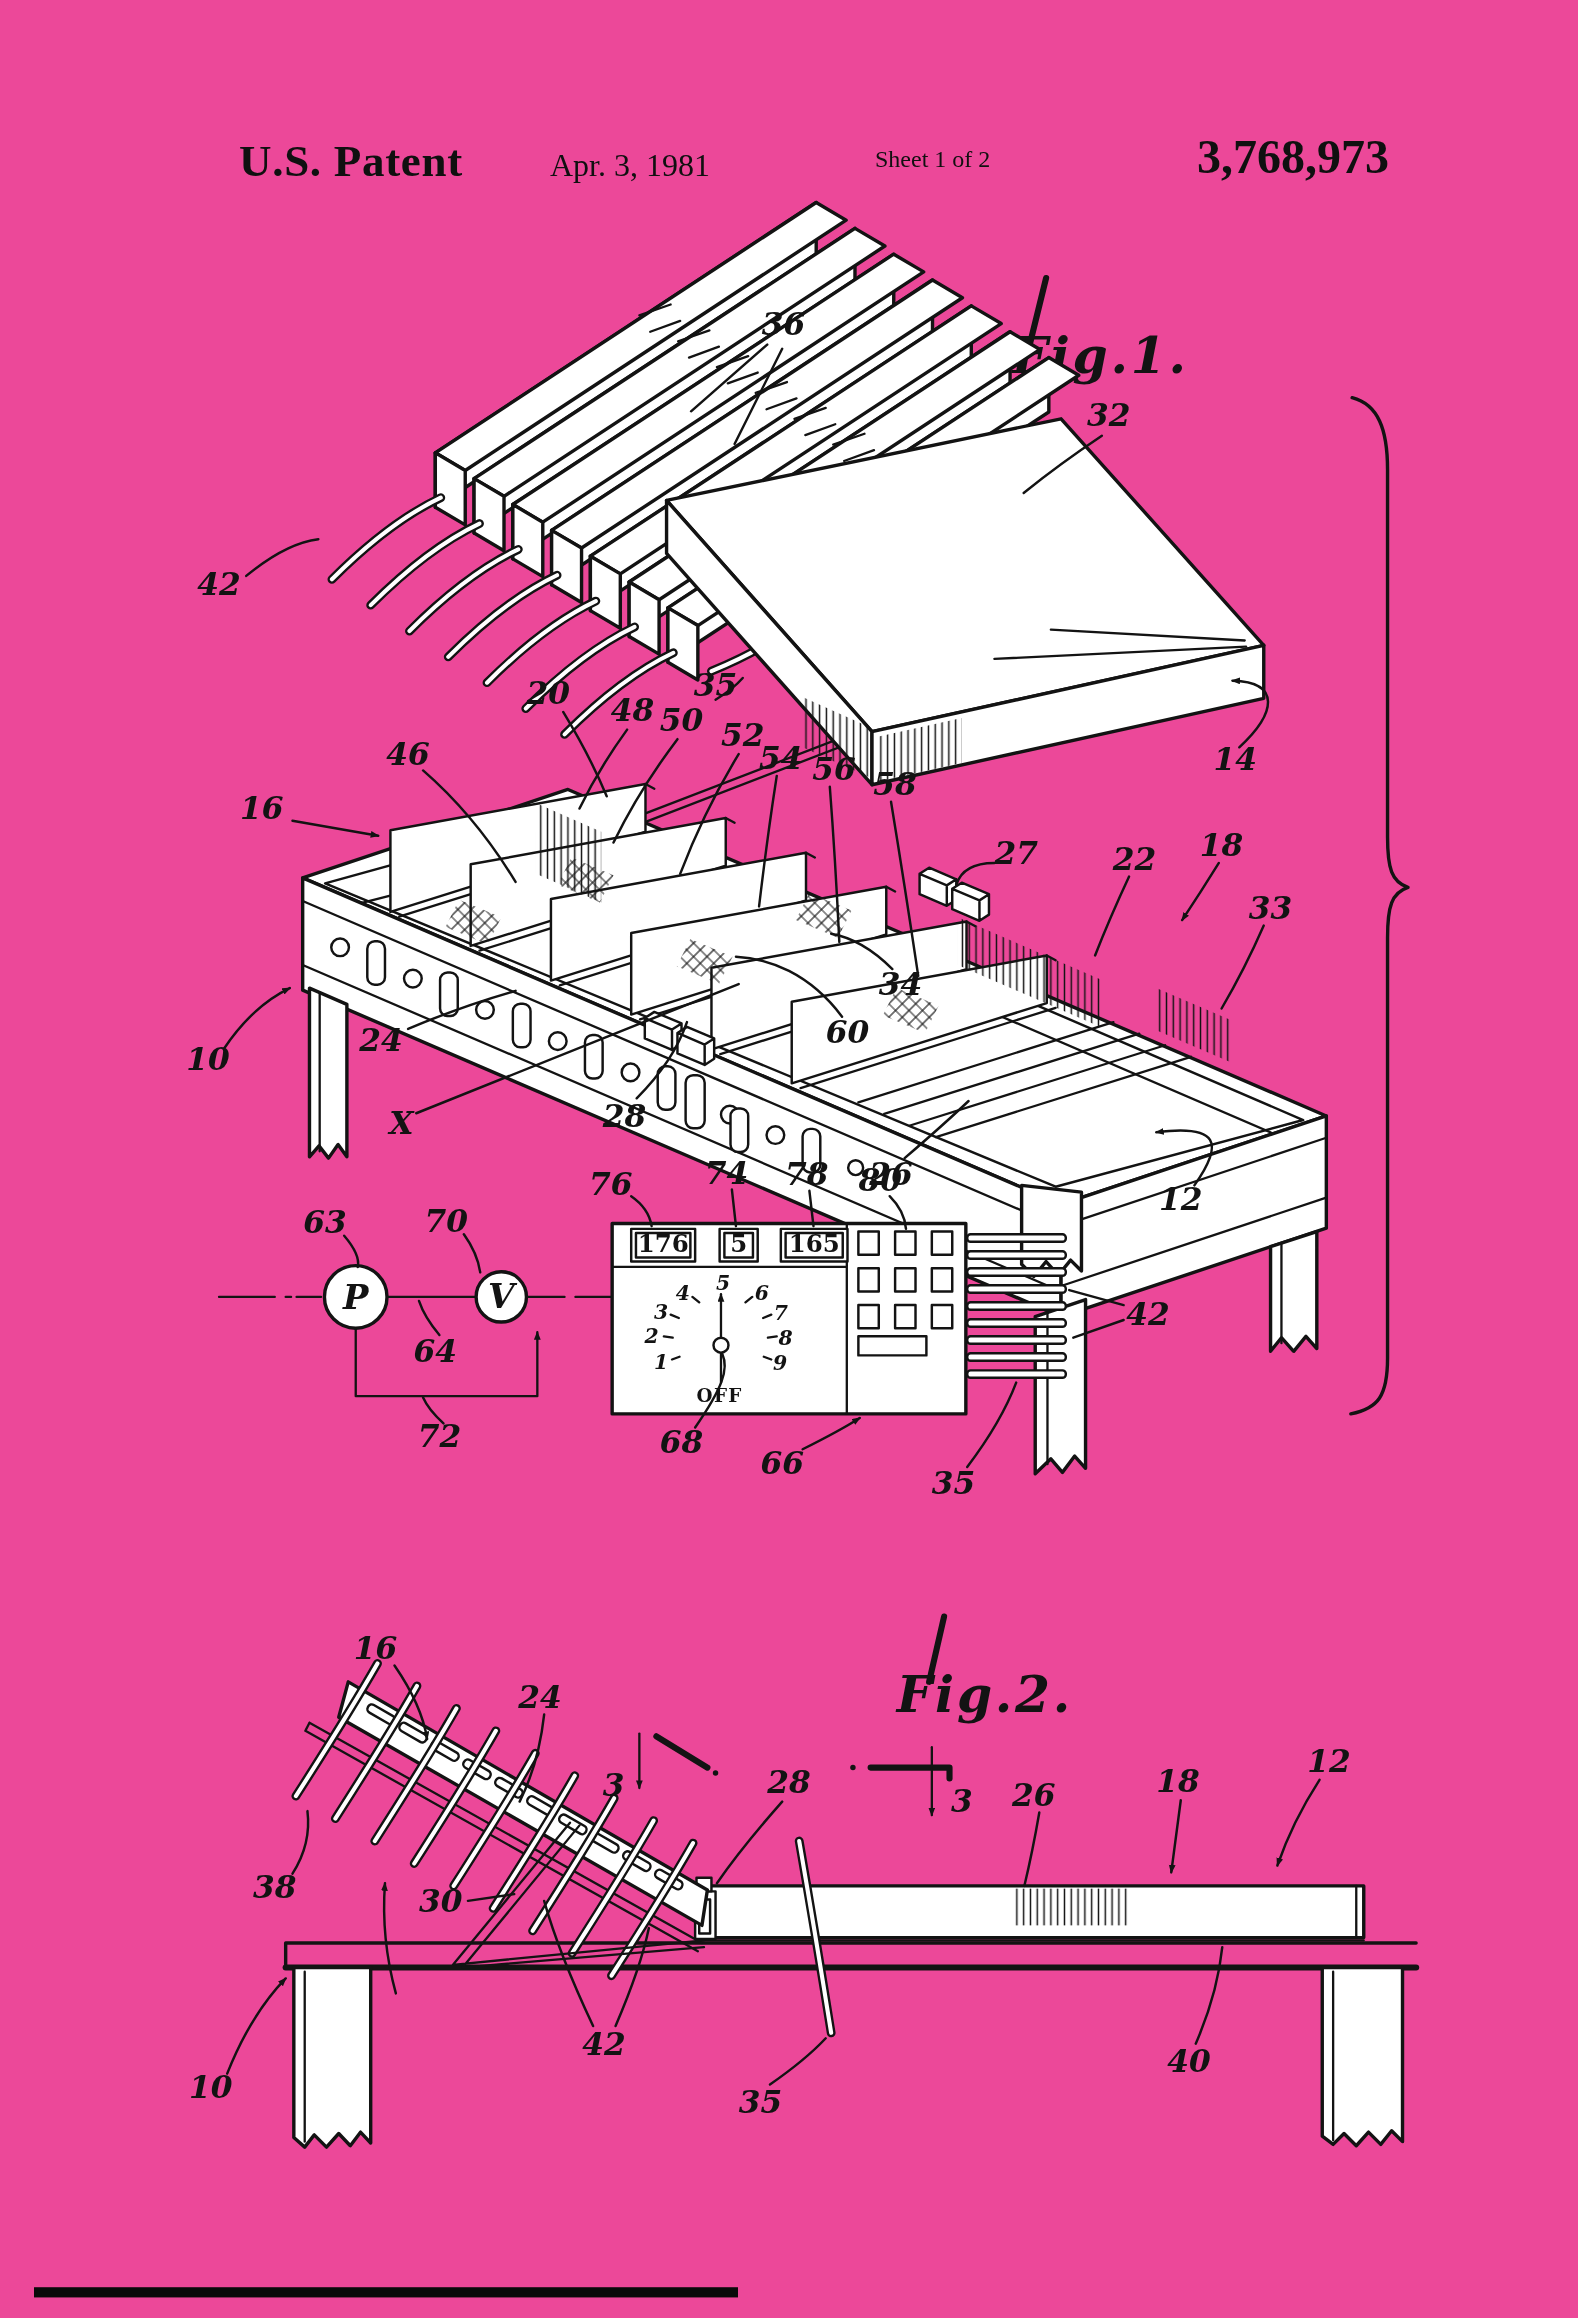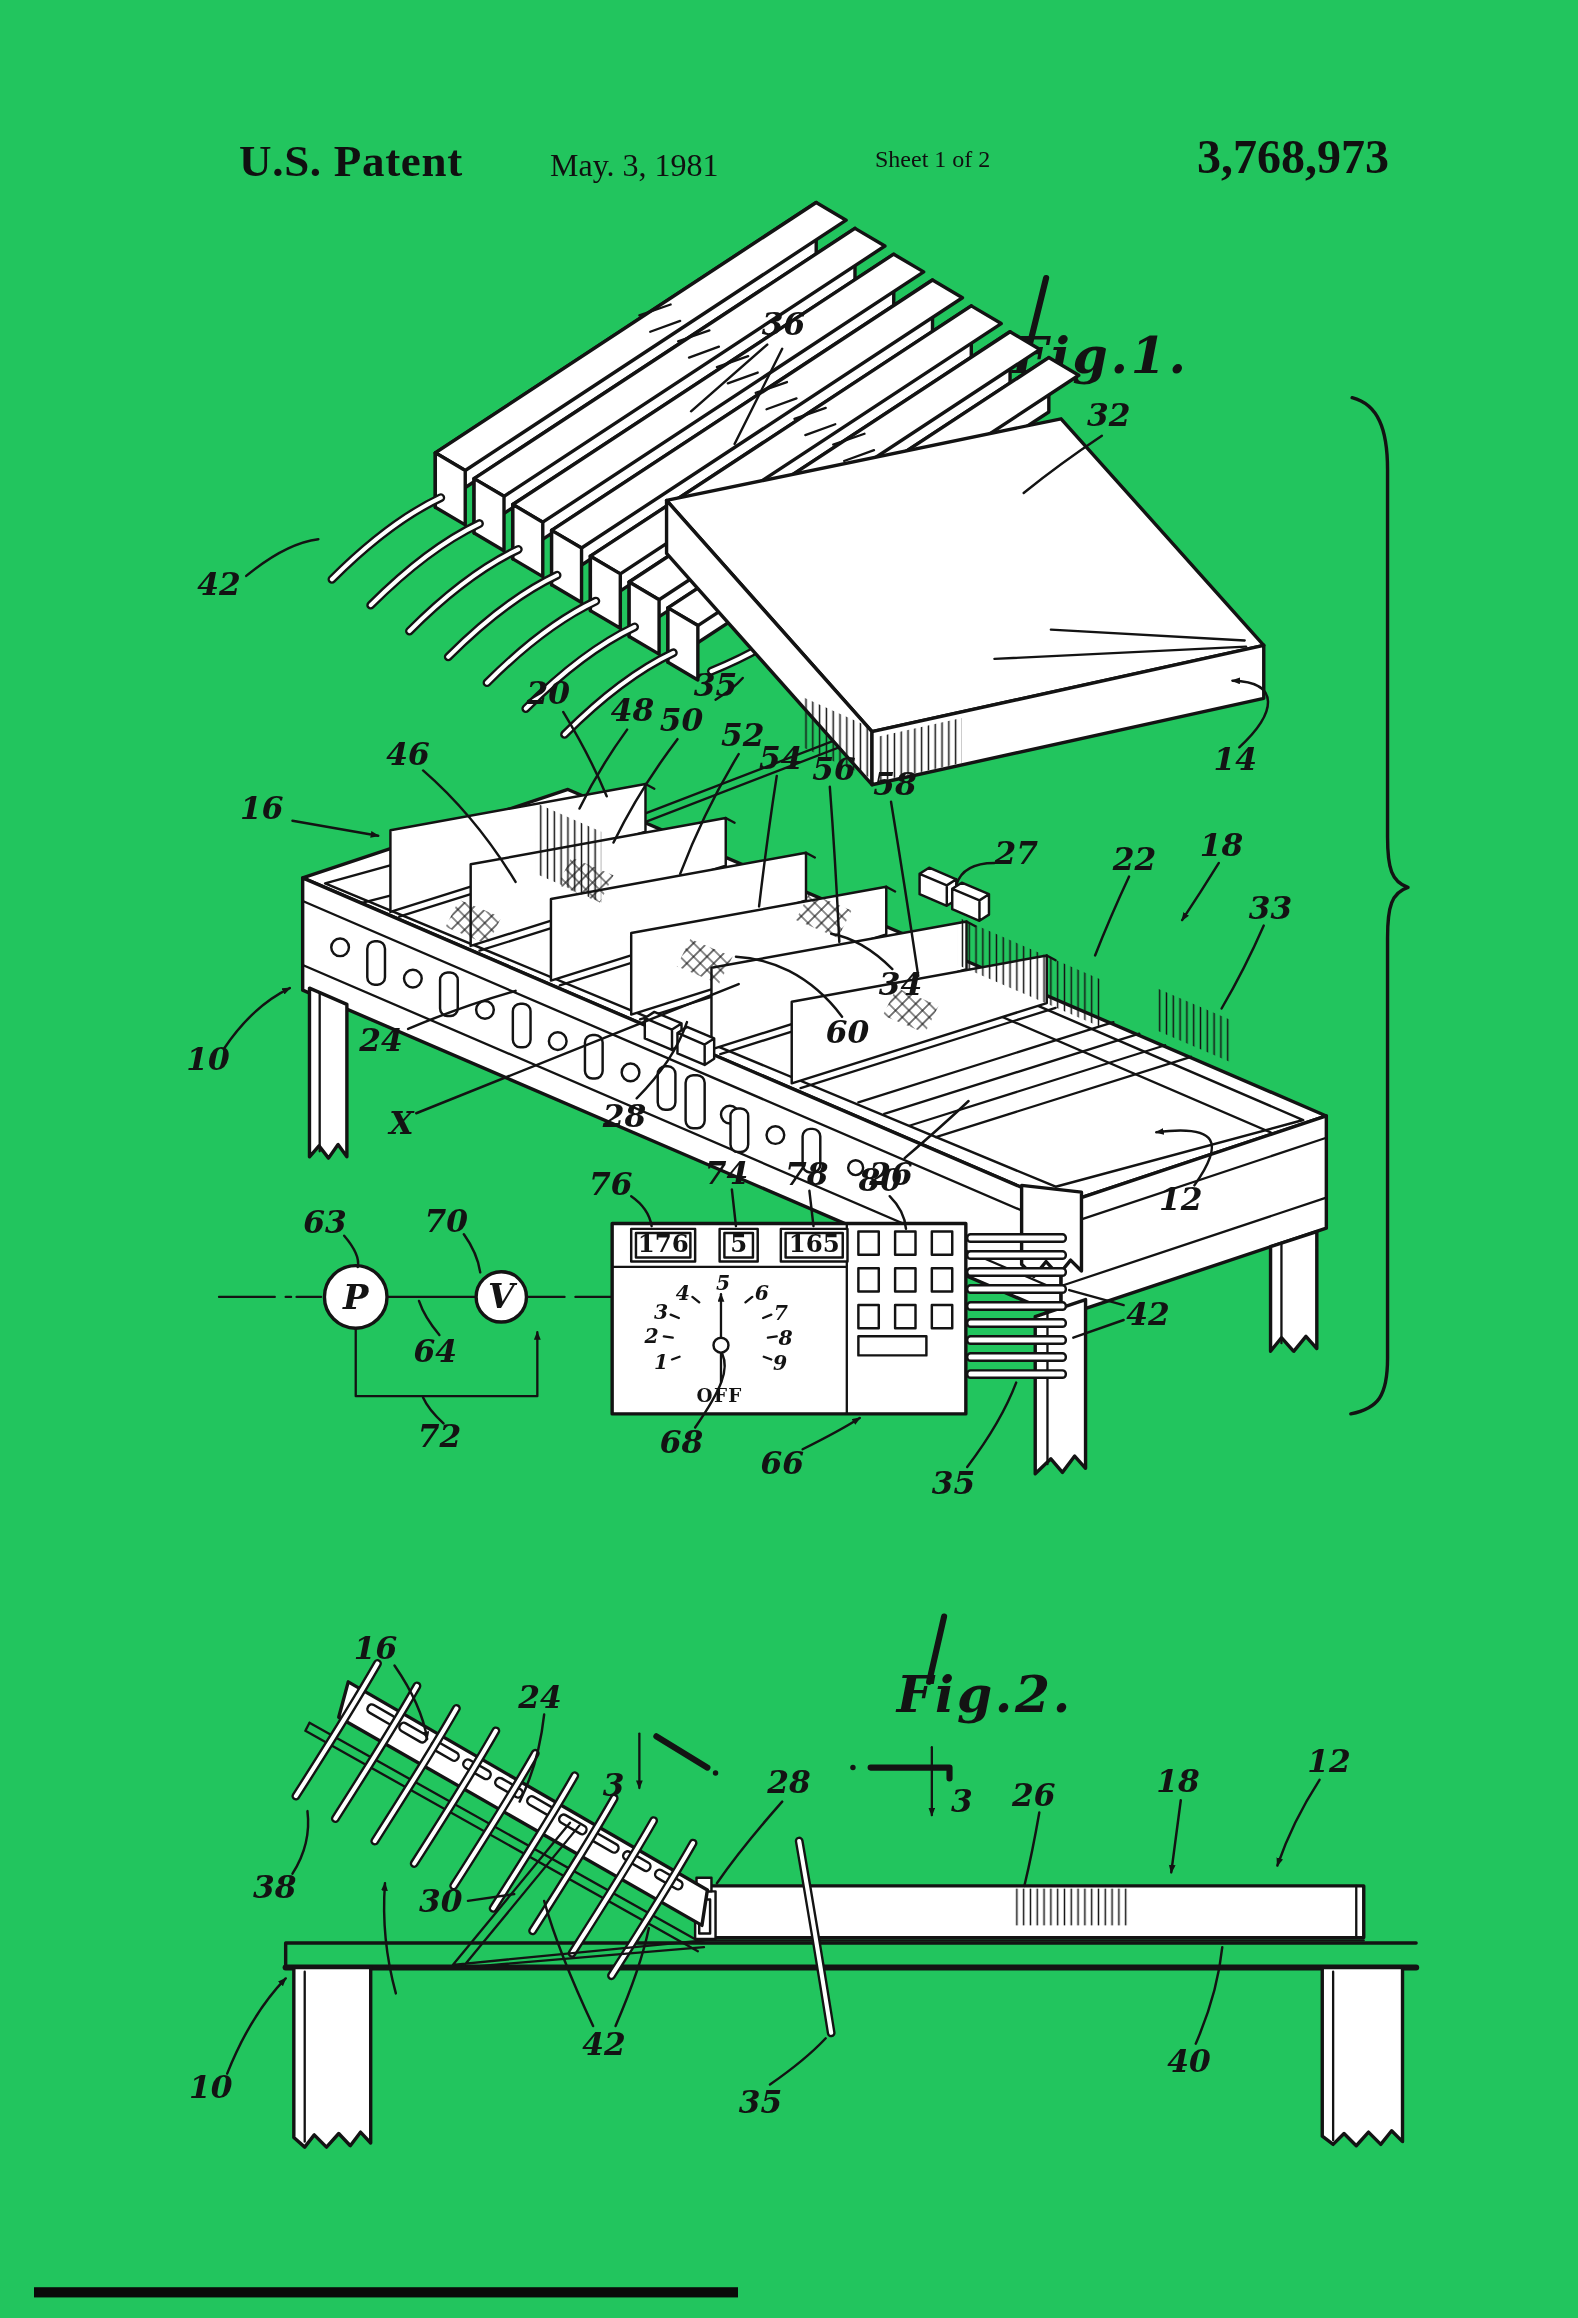--- a/index.html
+++ b/index.html
@@ -1,16 +1,16 @@
 <!DOCTYPE html>
 <html style="font-size:11px"><head>
 <meta charset="utf-8">
 <style>
   html,body{margin:0;padding:0;background:#e8e8e8;}
-  .page{position:relative;width:1578px;height:2319px;background:#22c55e;overflow:hidden;
+  .page{position:relative;width:1578px;height:2319px;background:#ec4899;overflow:hidden;
         font-family:"Liberation Serif",serif;color:#111;}
   .hdr{position:absolute;white-space:nowrap;color:#101010;}
   .hdr-title{left:239px;top:135px;font-size:45px;font-weight:bold;letter-spacing:0.7px;}
   .hdr-date{left:550px;top:147px;font-size:32px;}
   .hdr-sheet{left:875px;top:146px;font-size:24px;}
   .hdr-patnum{left:1197px;top:129px;font-size:48px;font-weight:bold;}
   svg.art{position:absolute;left:0;top:0;}
   .ln{fill:none;stroke:#131313;stroke-width:5;stroke-linecap:round;stroke-linejoin:round;}
   .ln2{fill:none;stroke:#131313;stroke-width:3.4;stroke-linecap:round;stroke-linejoin:round;}
   .thick{fill:none;stroke:#131313;stroke-width:9;stroke-linecap:round;}
@@ -25,21 +25,21 @@
   .dispnum{font-family:"DejaVu Serif",serif;font-weight:700;font-size:36px;fill:#131313;text-anchor:middle;}
   .gauge{font-family:"DejaVu Serif",serif;font-style:italic;font-weight:700;font-size:50px;fill:#131313;text-anchor:middle;}
   .offtxt{font-family:"DejaVu Serif",serif;font-weight:700;font-size:27px;fill:#131313;text-anchor:middle;letter-spacing:2px;}
 </style>
 </head>
 <body>
 
 <div class="page">
 
   <div class="hdr hdr-title">U.S. Patent</div>
-  <div class="hdr hdr-date">May. 3, 1981</div>
+  <div class="hdr hdr-date">Apr. 3, 1981</div>
   <div class="hdr hdr-sheet">Sheet 1 of 2</div>
   <div class="hdr hdr-patnum">3,768,973</div>
 
   <svg class="art" width="1578" height="2319" viewBox="0 0 2320 3408">
     <defs>
       <marker id="ah" markerWidth="16" markerHeight="14" refX="11" refY="5" orient="auto" markerUnits="userSpaceOnUse">
         <path d="M0,0 L13,5 L0,10 Z" fill="#131313"></path>
       </marker>
       <pattern id="xh" width="14" height="14" patternUnits="userSpaceOnUse" patternTransform="rotate(45)">
         <path d="M7,0V14 M0,7H14" stroke="#131313" stroke-width="1.7" fill="none"></path>

